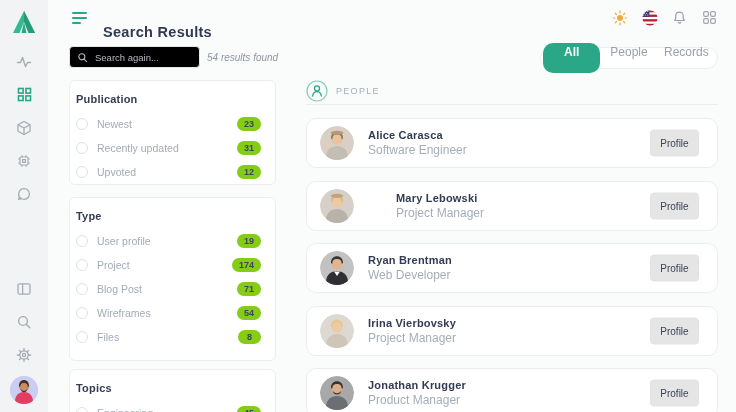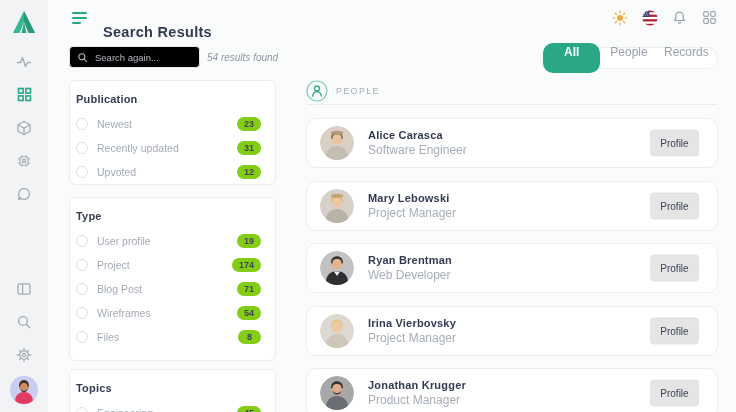--- a/index.html
+++ b/index.html
@@ -329,21 +329,21 @@
       <ellipse cx="17" cy="6.8" rx="6.4" ry="2" fill="#b49a76"></ellipse>
     </svg>
   </div>
   <div class="info">
     <div class="name">Alice Carasca</div>
     <div class="role">Software Engineer</div>
   </div>
   <div class="profile-btn">Profile</div>
 </div>
 
-<div class="card" style="top:181px;">
+<div class="card" style="top:181px;gap:28px;">
   <div class="avatar">
     <svg width="34" height="34" viewBox="0 0 34 34">
       <circle cx="17" cy="17" r="17" fill="#d6d0c8"></circle>
       <path d="M17 20c-6 0-9.8 3.8-10.8 8.8V34h21.6v-5.2C26.8 23.8 23 20 17 20z" fill="#b9b2a8"></path>
       <circle cx="17" cy="13" r="5.6" fill="#ecc9a3"></circle>
       <path d="M11 12.4c0-4.6 2.6-6.9 6-6.9s6 2.3 6 6.9l-1.4 1.2c.1-3.8-1.8-5-4.6-5s-4.7 1.2-4.6 5z" fill="#d8b77e"></path>
       <ellipse cx="17" cy="6.8" rx="6.4" ry="2" fill="#c2a377"></ellipse>
     </svg>
   </div>
   <div class="info">

